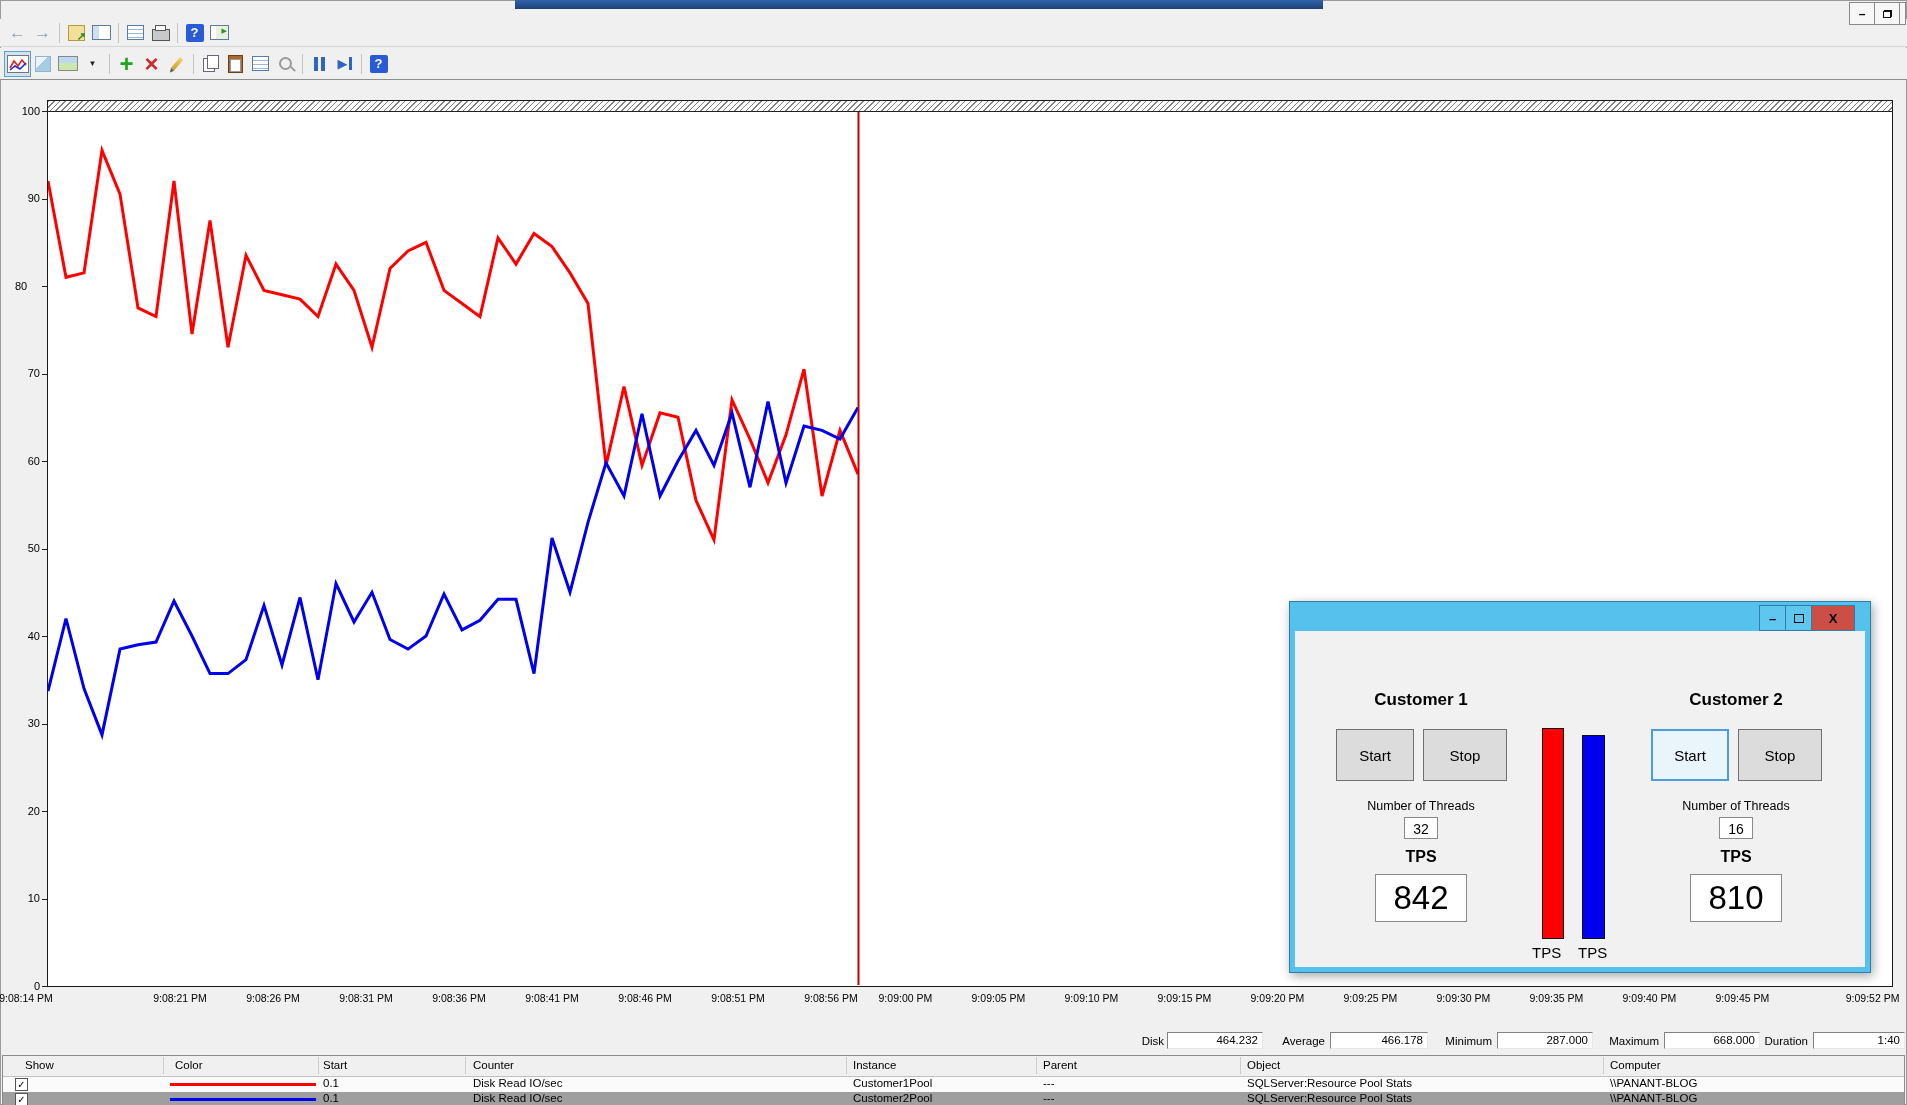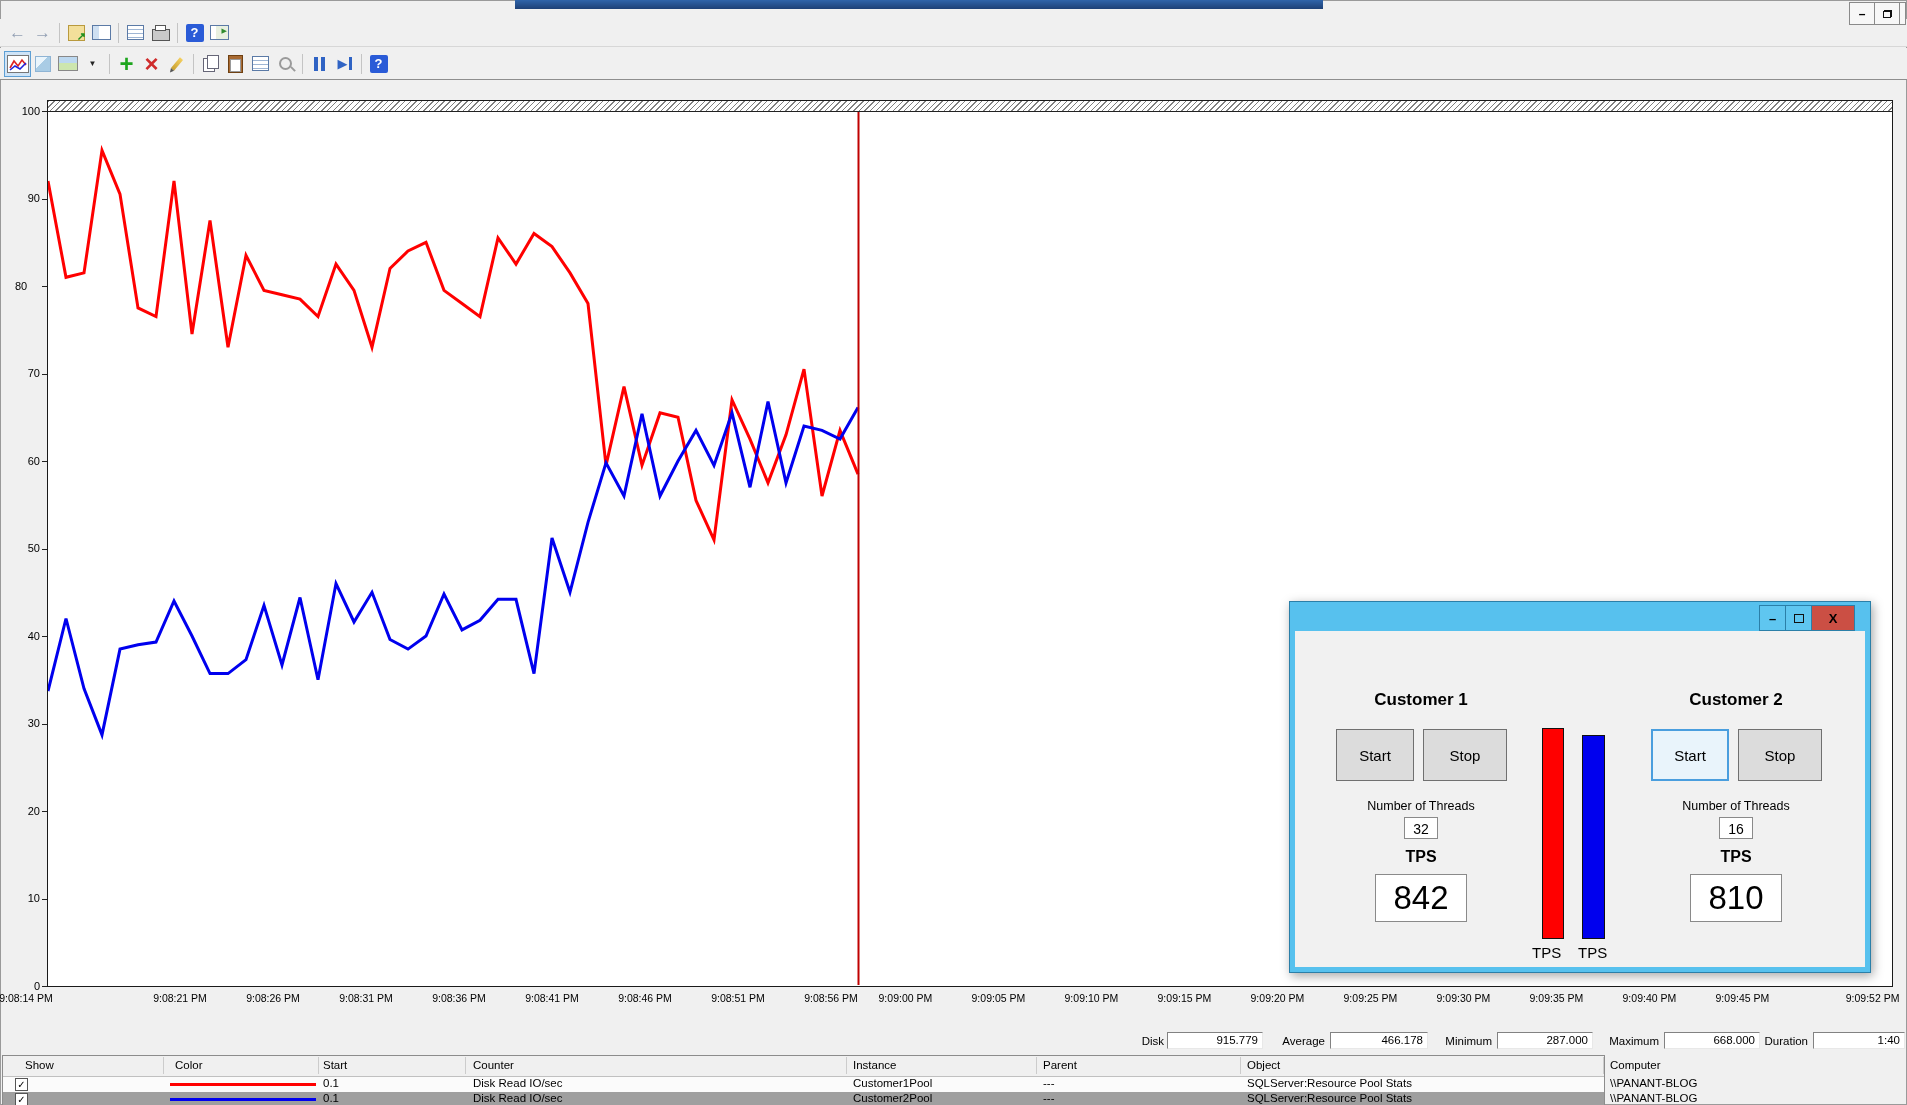--- a/index.html
+++ b/index.html
@@ -58,21 +58,21 @@
          background:repeating-linear-gradient(135deg,#808080 0 1px,#fff 1px 4px);border-bottom:1px solid #222;z-index:2;}
   .ylab{position:absolute;width:38px;text-align:right;font-size:11px;left:2px;}
   .ytick{position:absolute;width:5px;height:1px;background:#222;left:42px;}
   .xlab{position:absolute;width:74px;text-align:center;font-size:10.5px;top:992px;}
   
   .statlab{position:absolute;top:1035px;font-size:11.5px;text-align:right;}
   .statfld{position:absolute;top:1032px;height:17px;background:#fff;border:1px solid #828282;
            border-right-color:#e8e8e8;border-bottom-color:#e8e8e8;font-size:11.5px;text-align:right;
            padding:1px 4px 0 0;box-sizing:border-box;}
   
-  .ltable{position:absolute;left:2px;top:1055px;width:1603px;height:50px;background:#fbfbfb;border:1px solid #8c8c8c;box-sizing:border-box;}
+  .ltable{position:absolute;left:2px;top:1055px;width:1903px;height:50px;background:#fbfbfb;border:1px solid #8c8c8c;box-sizing:border-box;}
   .lhead{position:absolute;left:0;top:0;width:100%;height:20px;background:#f0f0f0;border-bottom:1px solid #c0c0c0;}
   .lcol{position:absolute;top:3px;font-size:11.5px;}
   .lvsep{position:absolute;top:1px;width:1px;height:17px;background:#cccccc;}
   .lrow{position:absolute;left:0;width:100%;height:14px;font-size:11.5px;}
   .lrow.selrow{background:#9f9f9f;}
   .lcell{position:absolute;top:0px;white-space:nowrap;}
   .lchk{position:absolute;left:12px;top:1px;width:11px;height:11px;background:#fff;border:1px solid #555;
         font-size:10px;line-height:11px;text-align:center;}
   .lcolor{position:absolute;left:167px;top:6px;width:146px;height:3px;}
   
@@ -252,21 +252,21 @@
         <div class="xlab" style="left: 1426.4px;">9:09:30 PM</div>
         <div class="xlab" style="left: 1519.4px;">9:09:35 PM</div>
         <div class="xlab" style="left: 1612.4px;">9:09:40 PM</div>
         <div class="xlab" style="left: 1705.4px;">9:09:45 PM</div>
         <div class="xlab" style="left: 1835.6px;">9:09:52 PM</div>
       </div>
   </div>
 
   <div id="statsbar">
       <div class="statlab" style="left: 1128px; width: 36px;">Disk</div>
-      <div class="statfld" style="left: 1167px; width: 96px;">915.779</div>
+      <div class="statfld" style="left: 1167px; width: 96px;">464.232</div>
       <div class="statlab" style="left: 1269px; width: 56px;">Average</div>
       <div class="statfld" style="left: 1330px; width: 98px;">466.178</div>
       <div class="statlab" style="left: 1432px; width: 60px;">Minimum</div>
       <div class="statfld" style="left: 1497px; width: 96px;">287.000</div>
       <div class="statlab" style="left: 1597px; width: 62px;">Maximum</div>
       <div class="statfld" style="left: 1664px; width: 96px;">668.000</div>
       <div class="statlab" style="left: 1752px; width: 56px;">Duration</div>
       <div class="statfld" style="left: 1813px; width: 92px;">1:40</div>
     </div>
 

